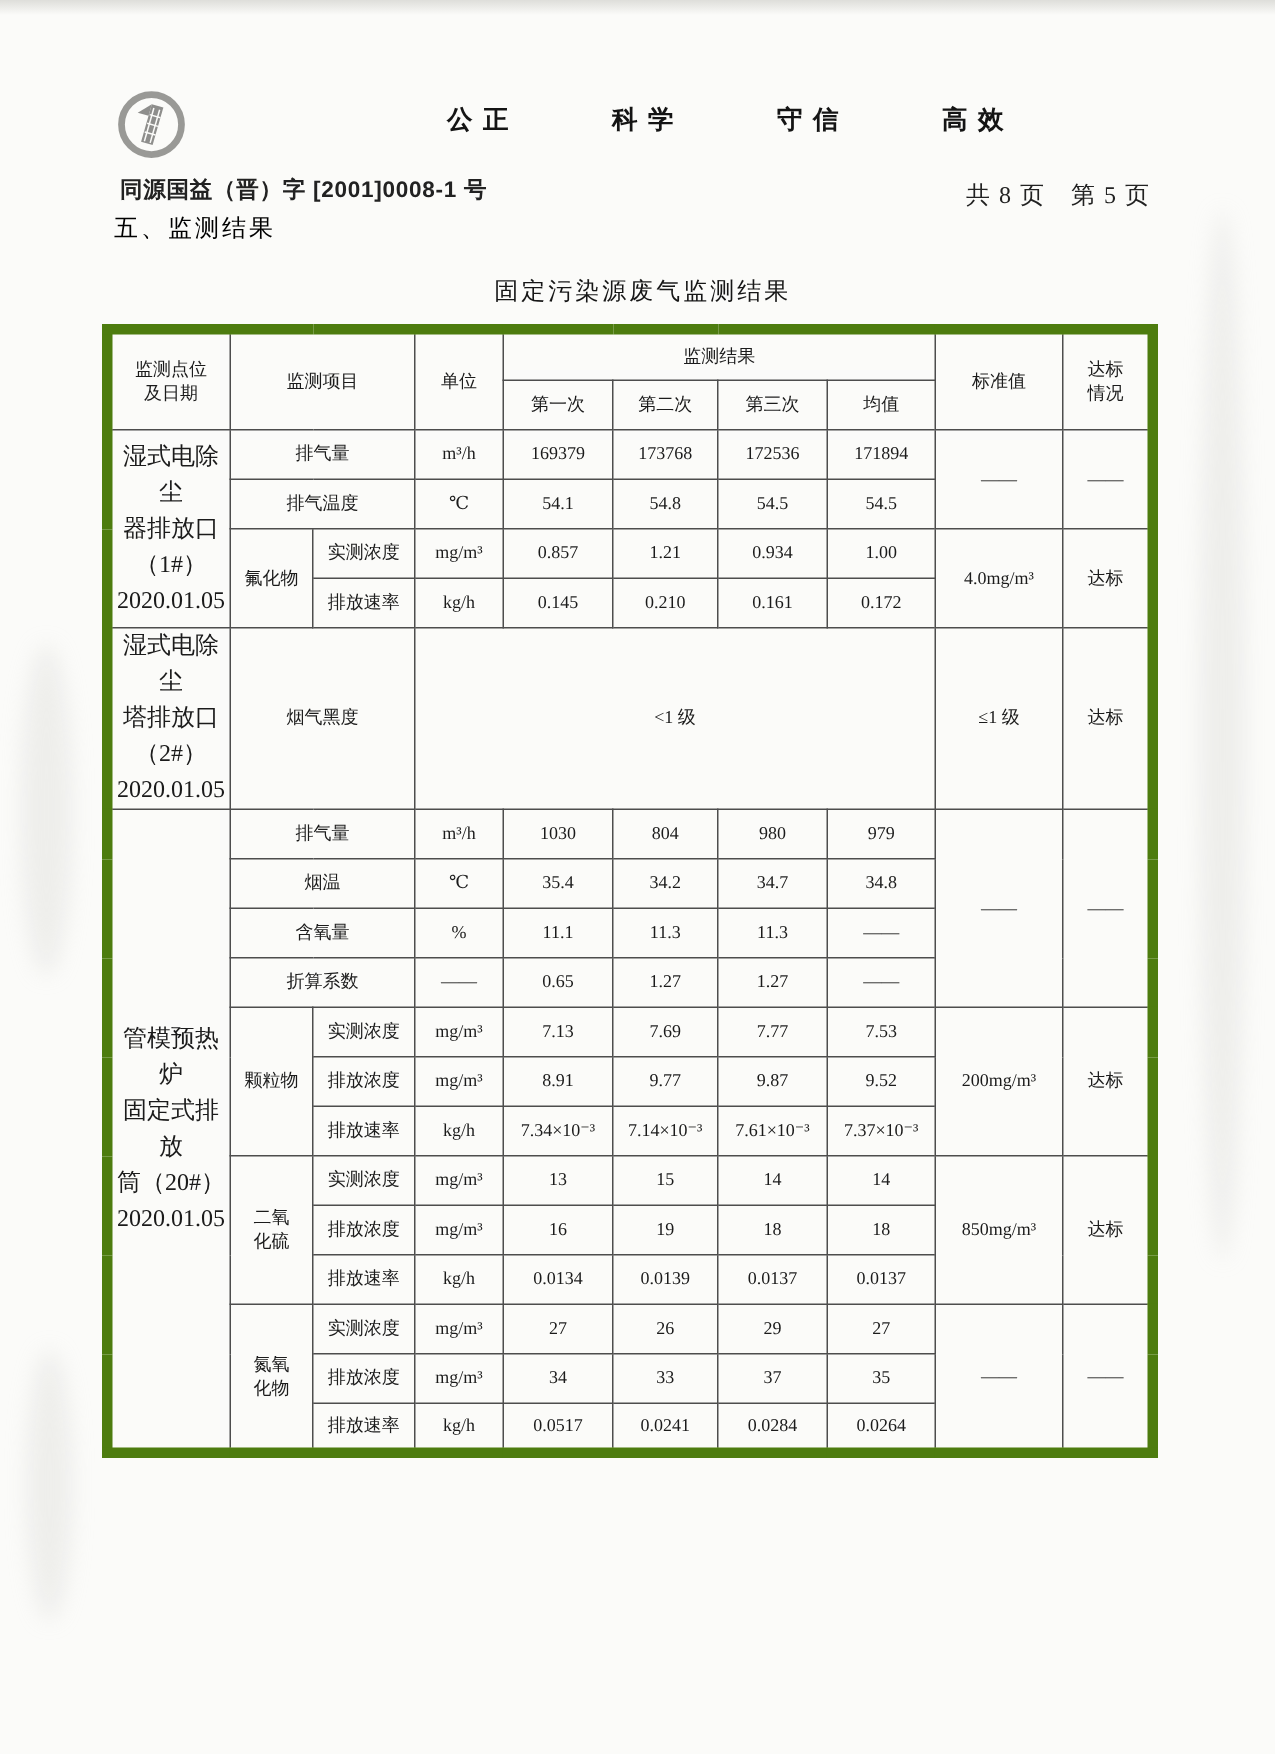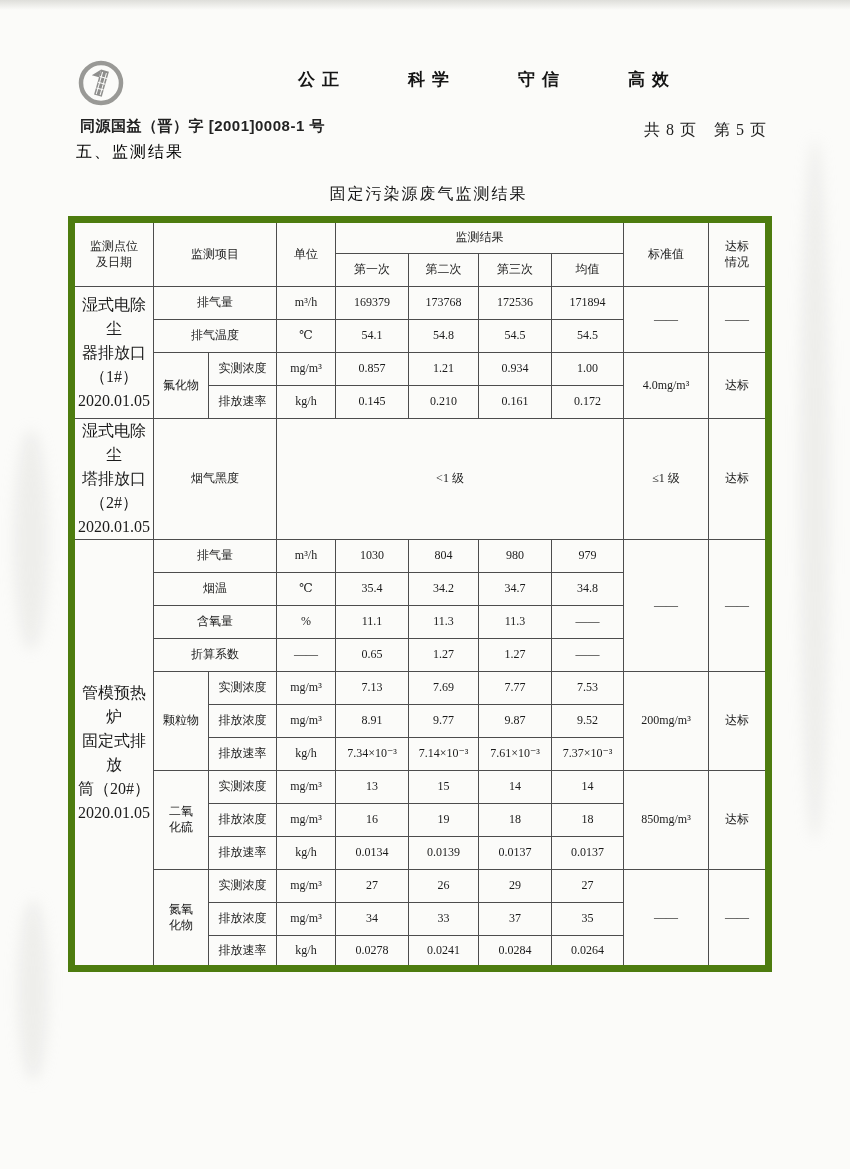--- a/index.html
+++ b/index.html
@@ -295,19 +295,19 @@
     <td>排放浓度</td>
     <td>mg/m³</td>
     <td class="val">34</td>
     <td class="val">33</td>
     <td class="val">37</td>
     <td class="val">35</td>
   </tr>
   <tr class="rh">
     <td>排放速率</td>
     <td>kg/h</td>
-    <td class="val">0.0278</td>
+    <td class="val">0.0517</td>
     <td class="val">0.0241</td>
     <td class="val">0.0284</td>
     <td class="val">0.0264</td>
   </tr>
   </tbody>
 </table>
 
 </body></html>

